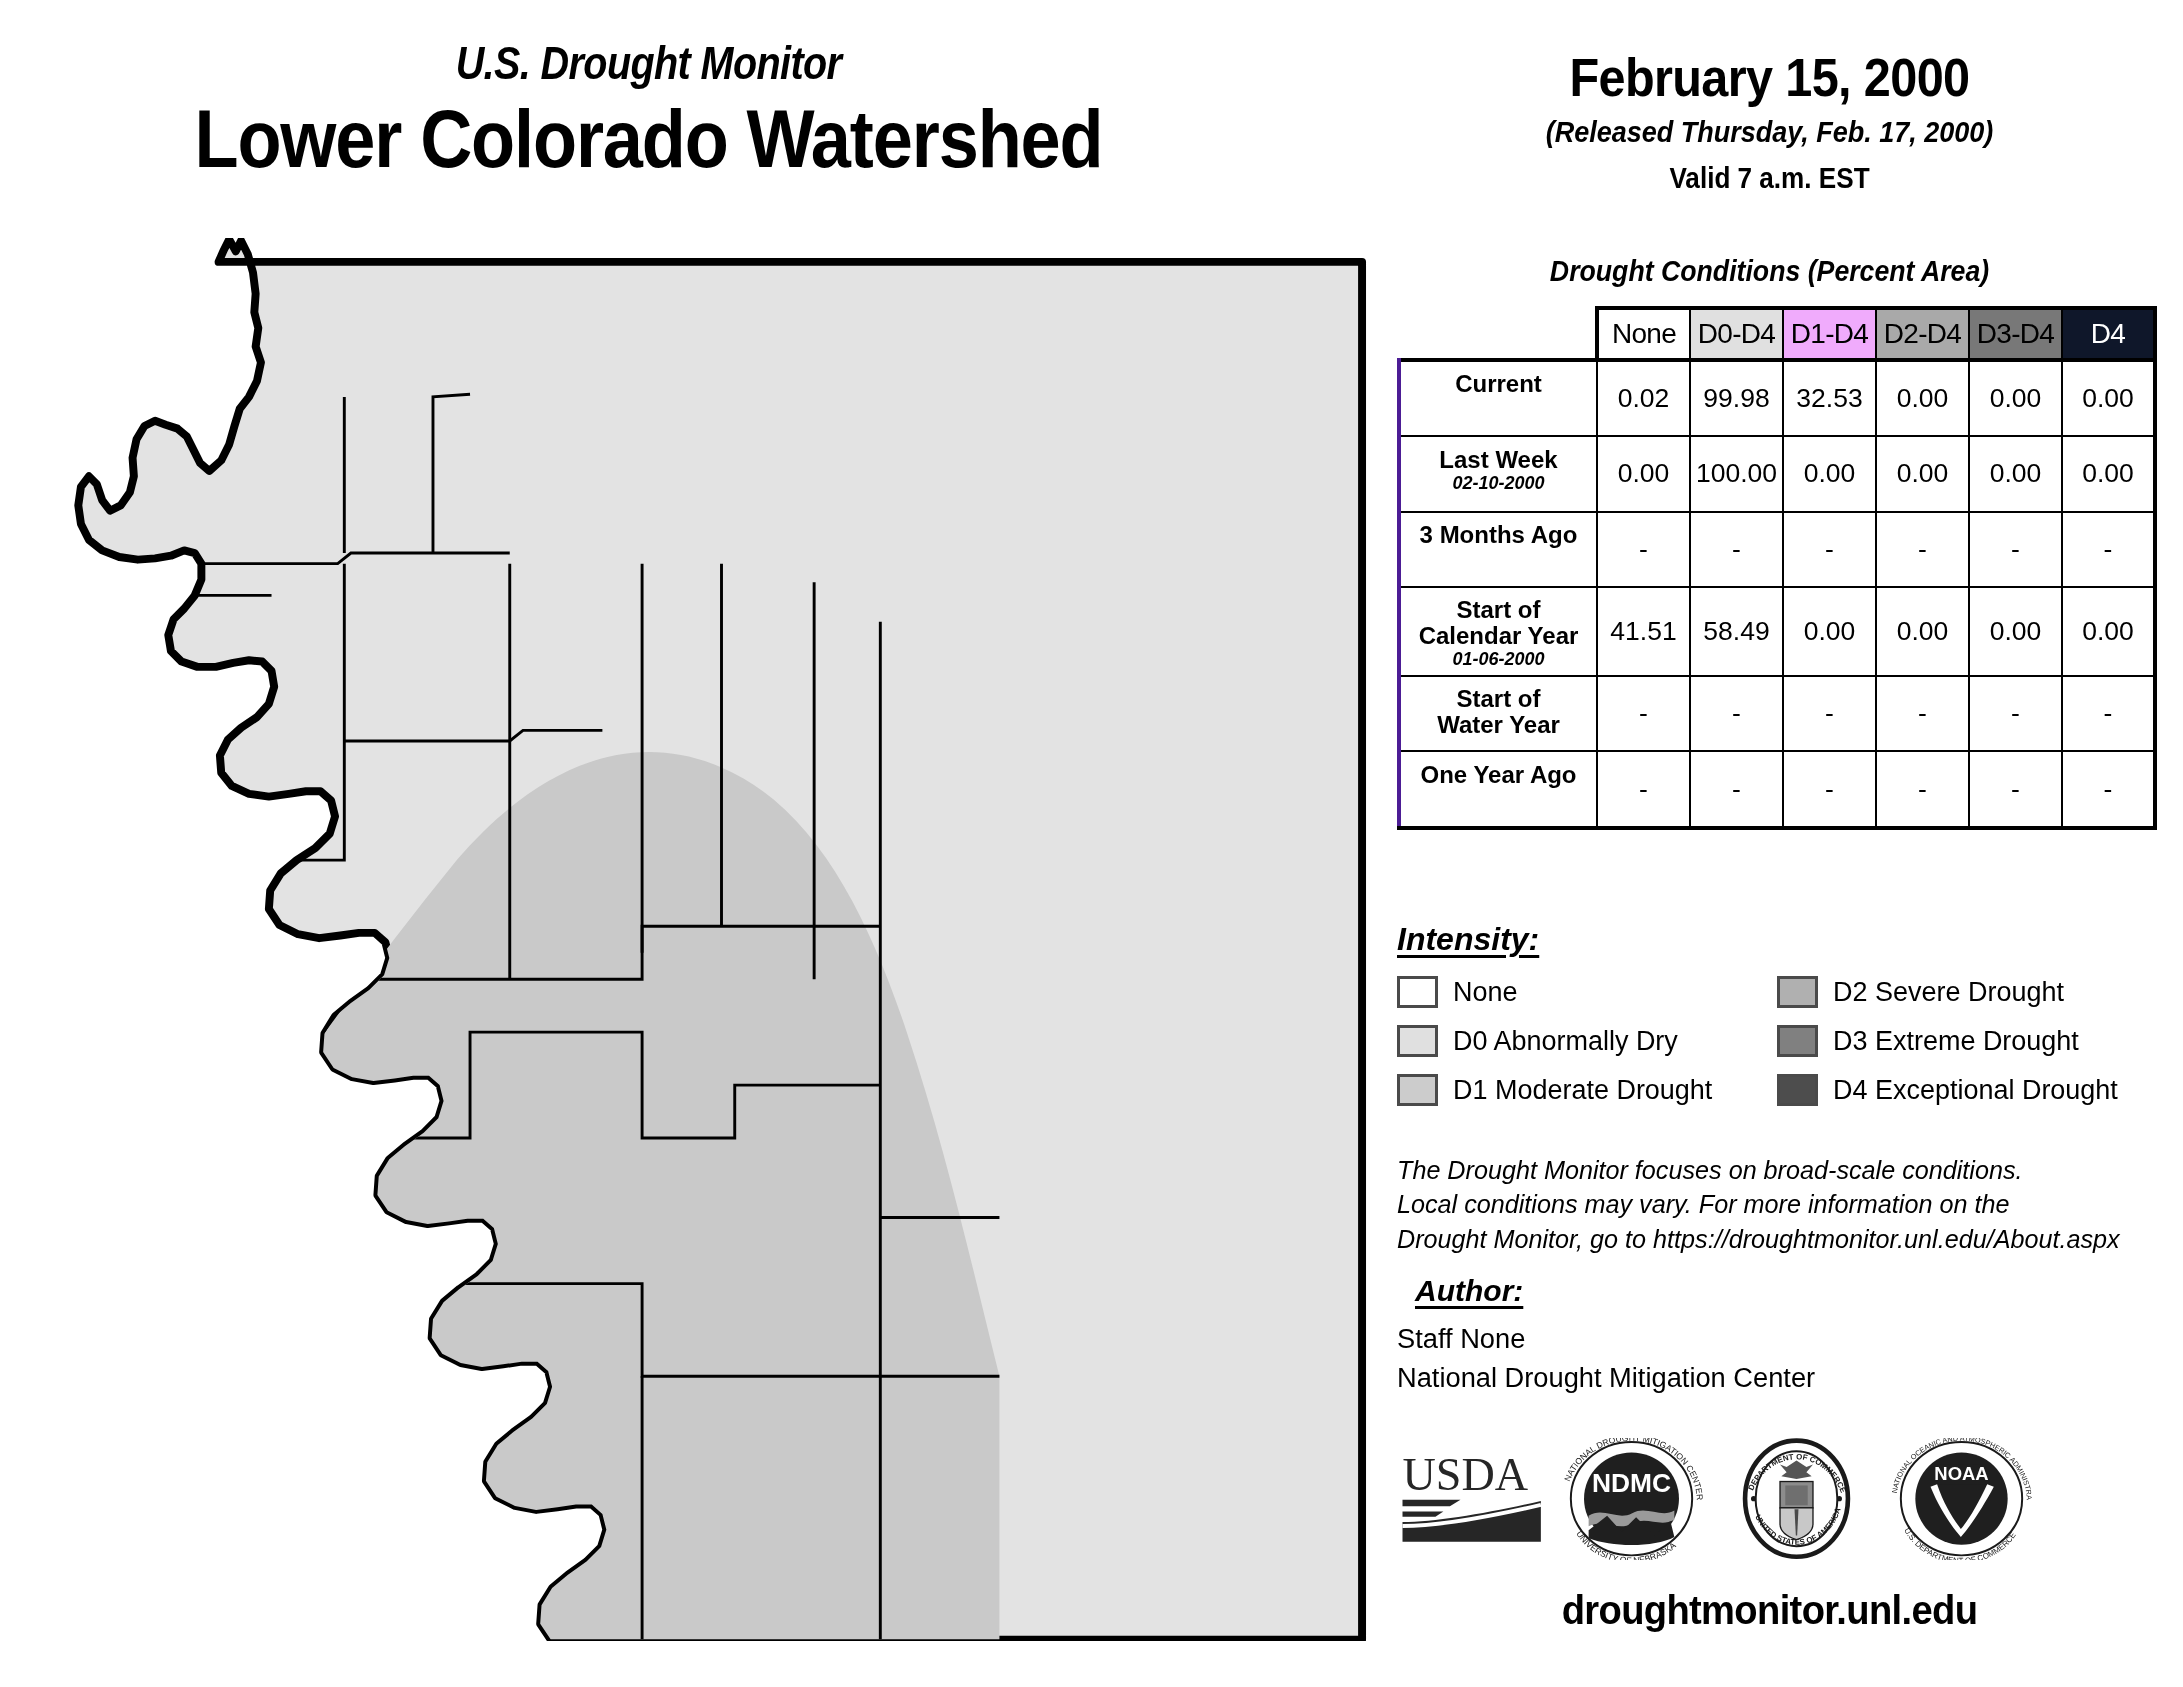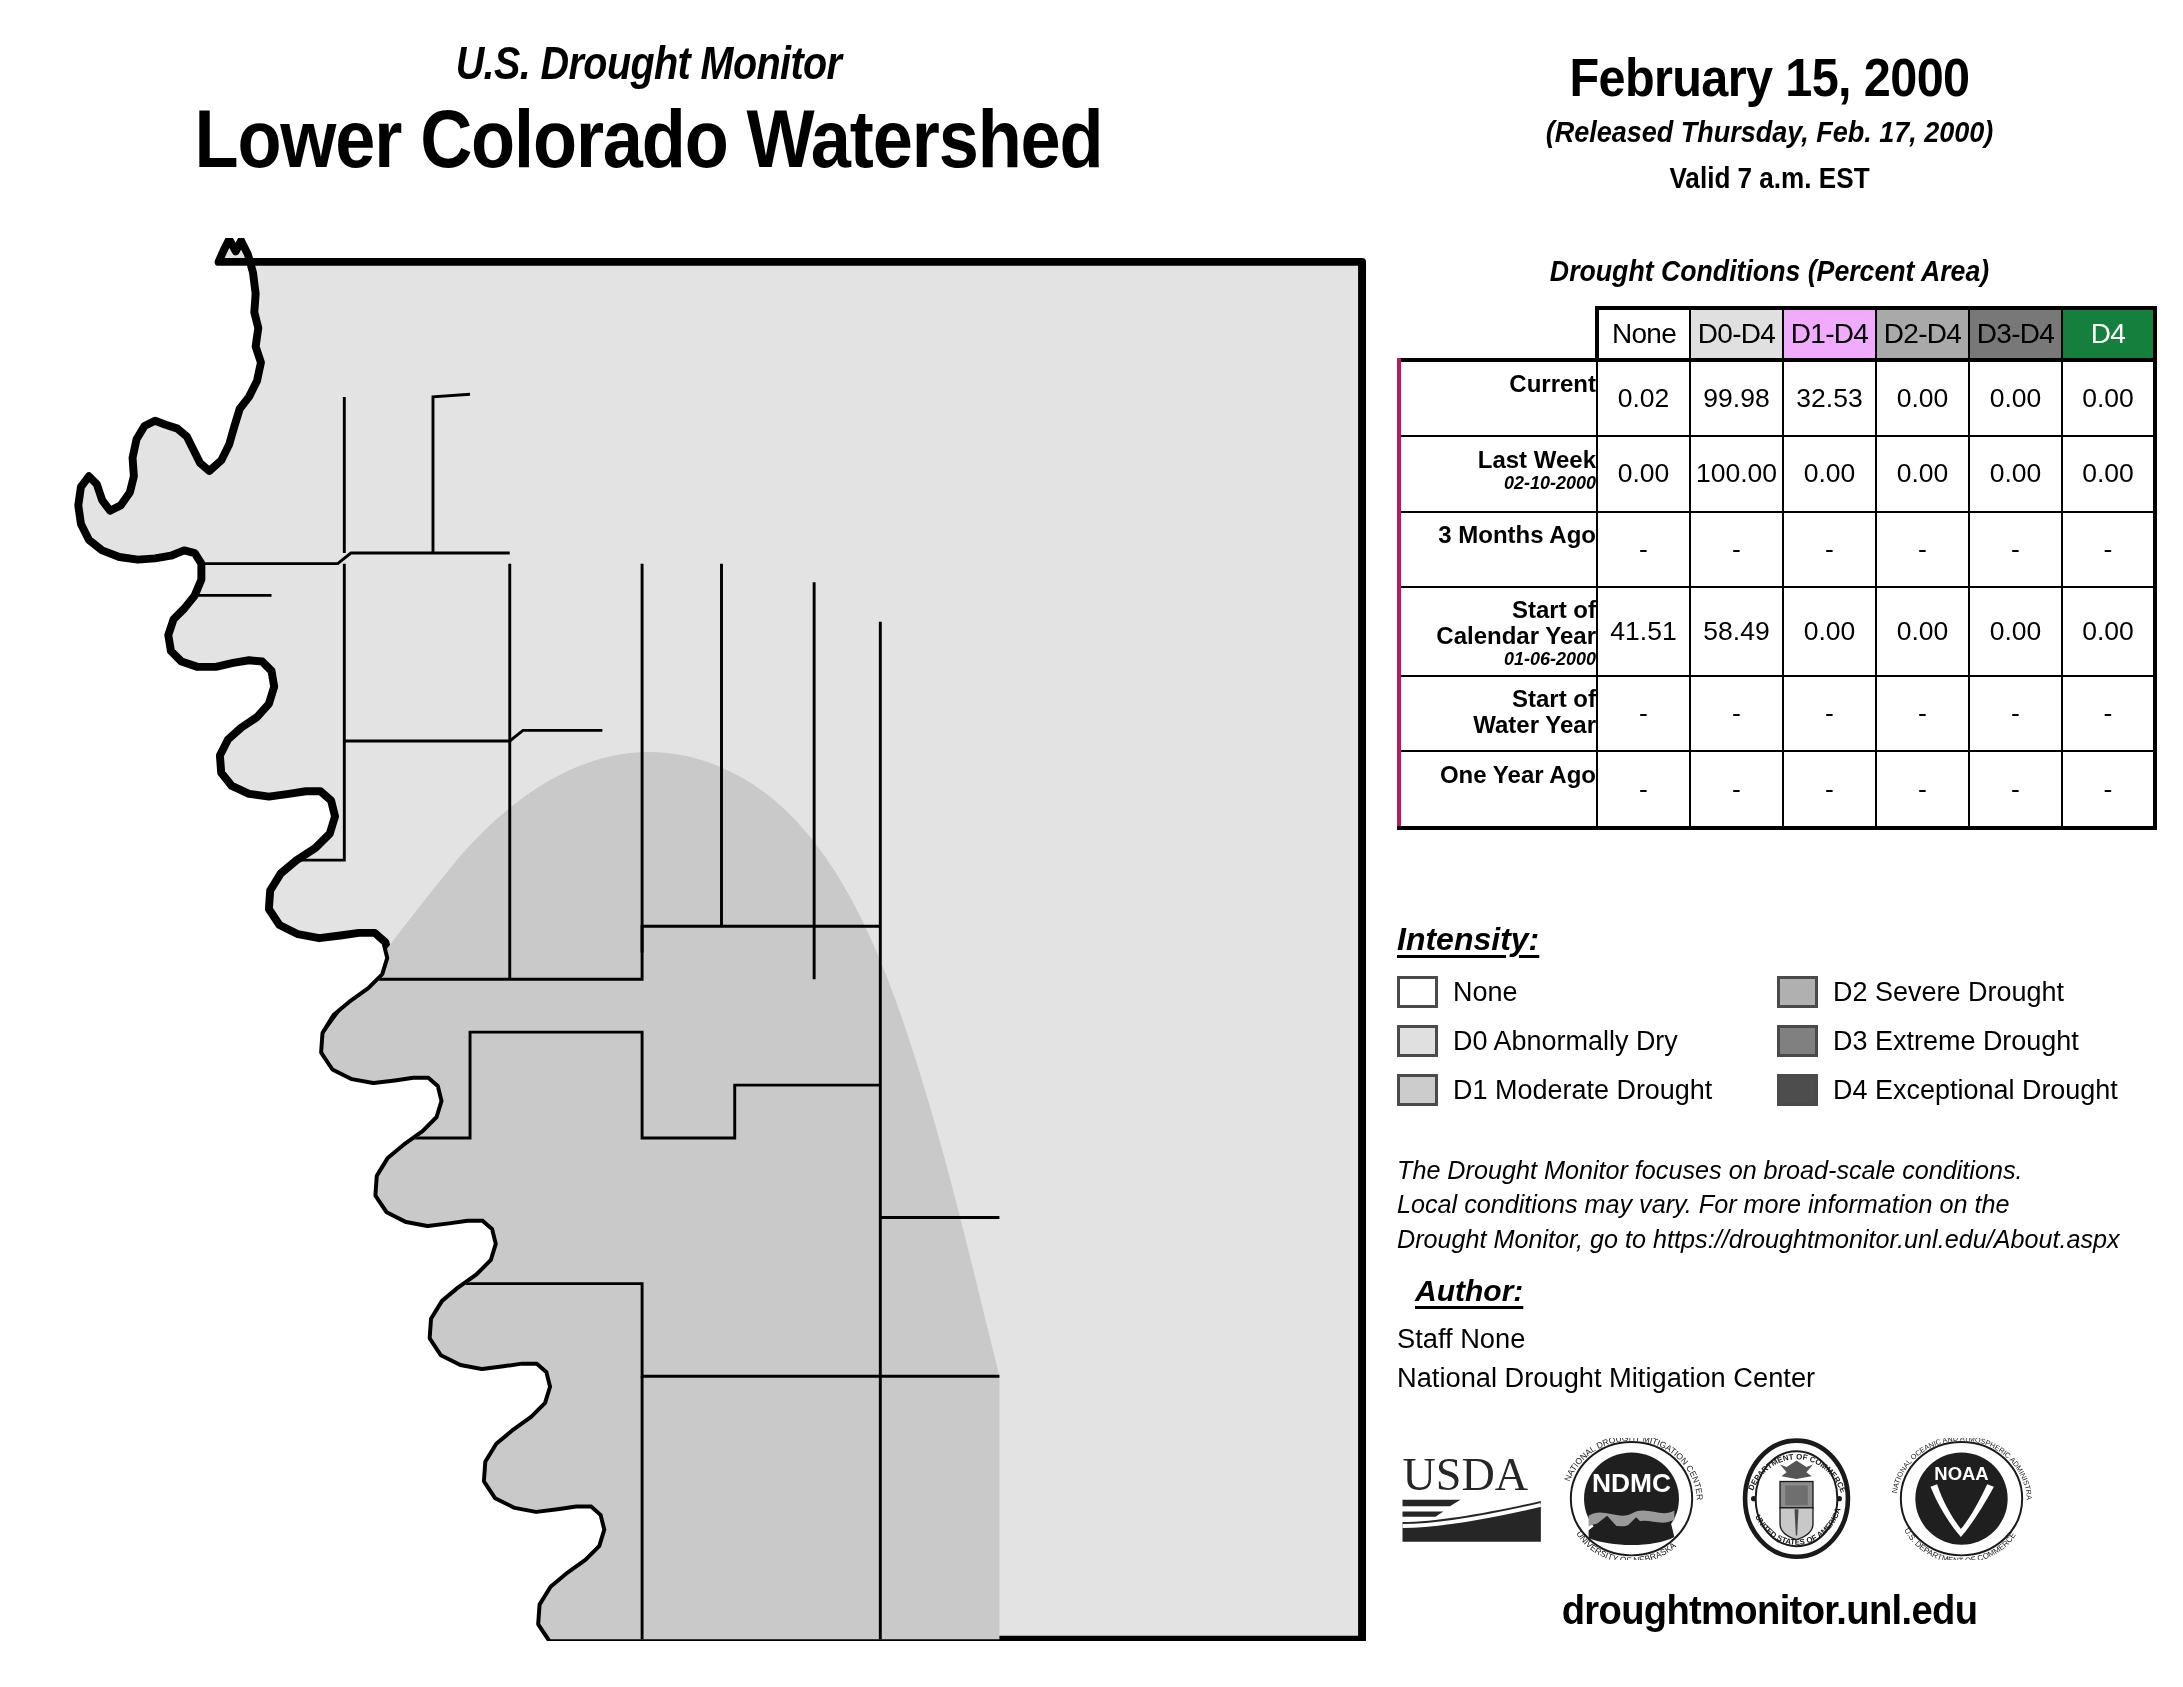--- a/index.html
+++ b/index.html
@@ -138,22 +138,21 @@
     height: 64px;
     vertical-align: middle;
   }
   table.cond tbody tr.tall td, table.cond tbody tr.tall th { height: 78px; }
   table.cond tbody th.rowlabel {
     font-size: 24px;
     font-weight: bold;
     vertical-align: top;
     padding-top: 9.3px;
     line-height: 1.08;
-    border-left: 4px solid #be185d;
-    text-align: right;
+    border-left: 4px solid #4c1d95;
   }
   table.cond tbody td.last { border-right: 4px solid #000; }
   table.cond tbody tr.firstbody th, table.cond tbody tr.firstbody td { border-top: 4px solid #000; }
   table.cond tbody tr.lastbody th, table.cond tbody tr.lastbody td { border-bottom: 4px solid #000; }
   .rowdate {
     display:block;
     font-size: 18px;
     font-style: italic;
     font-weight: bold;
     margin-top: 1.3px;
@@ -2438,21 +2437,21 @@
           <col class="datacol">
       </colgroup>
       <thead>
         <tr>
           <th class="corner"></th>
           <th class="hdr first" style="background:#ffffff;color:#000">None</th>
           <th class="hdr" style="background:#e0e0e0;color:#000">D0-D4</th>
           <th class="hdr" style="background:#f0abfc;color:#000">D1-D4</th>
           <th class="hdr" style="background:#a9a9a9;color:#000">D2-D4</th>
           <th class="hdr" style="background:#787878;color:#000000">D3-D4</th>
-          <th class="hdr last" style="background:#15803d;color:#fff">D4</th>
+          <th class="hdr last" style="background:#0f172a;color:#fff">D4</th>
         </tr>
       </thead>
       <tbody>
         <tr class="firstbody">
           <th class="rowlabel">
             <span>Current</span>
           </th>
           <td>0.02</td>
           <td>99.98</td>
           <td>32.53</td>

